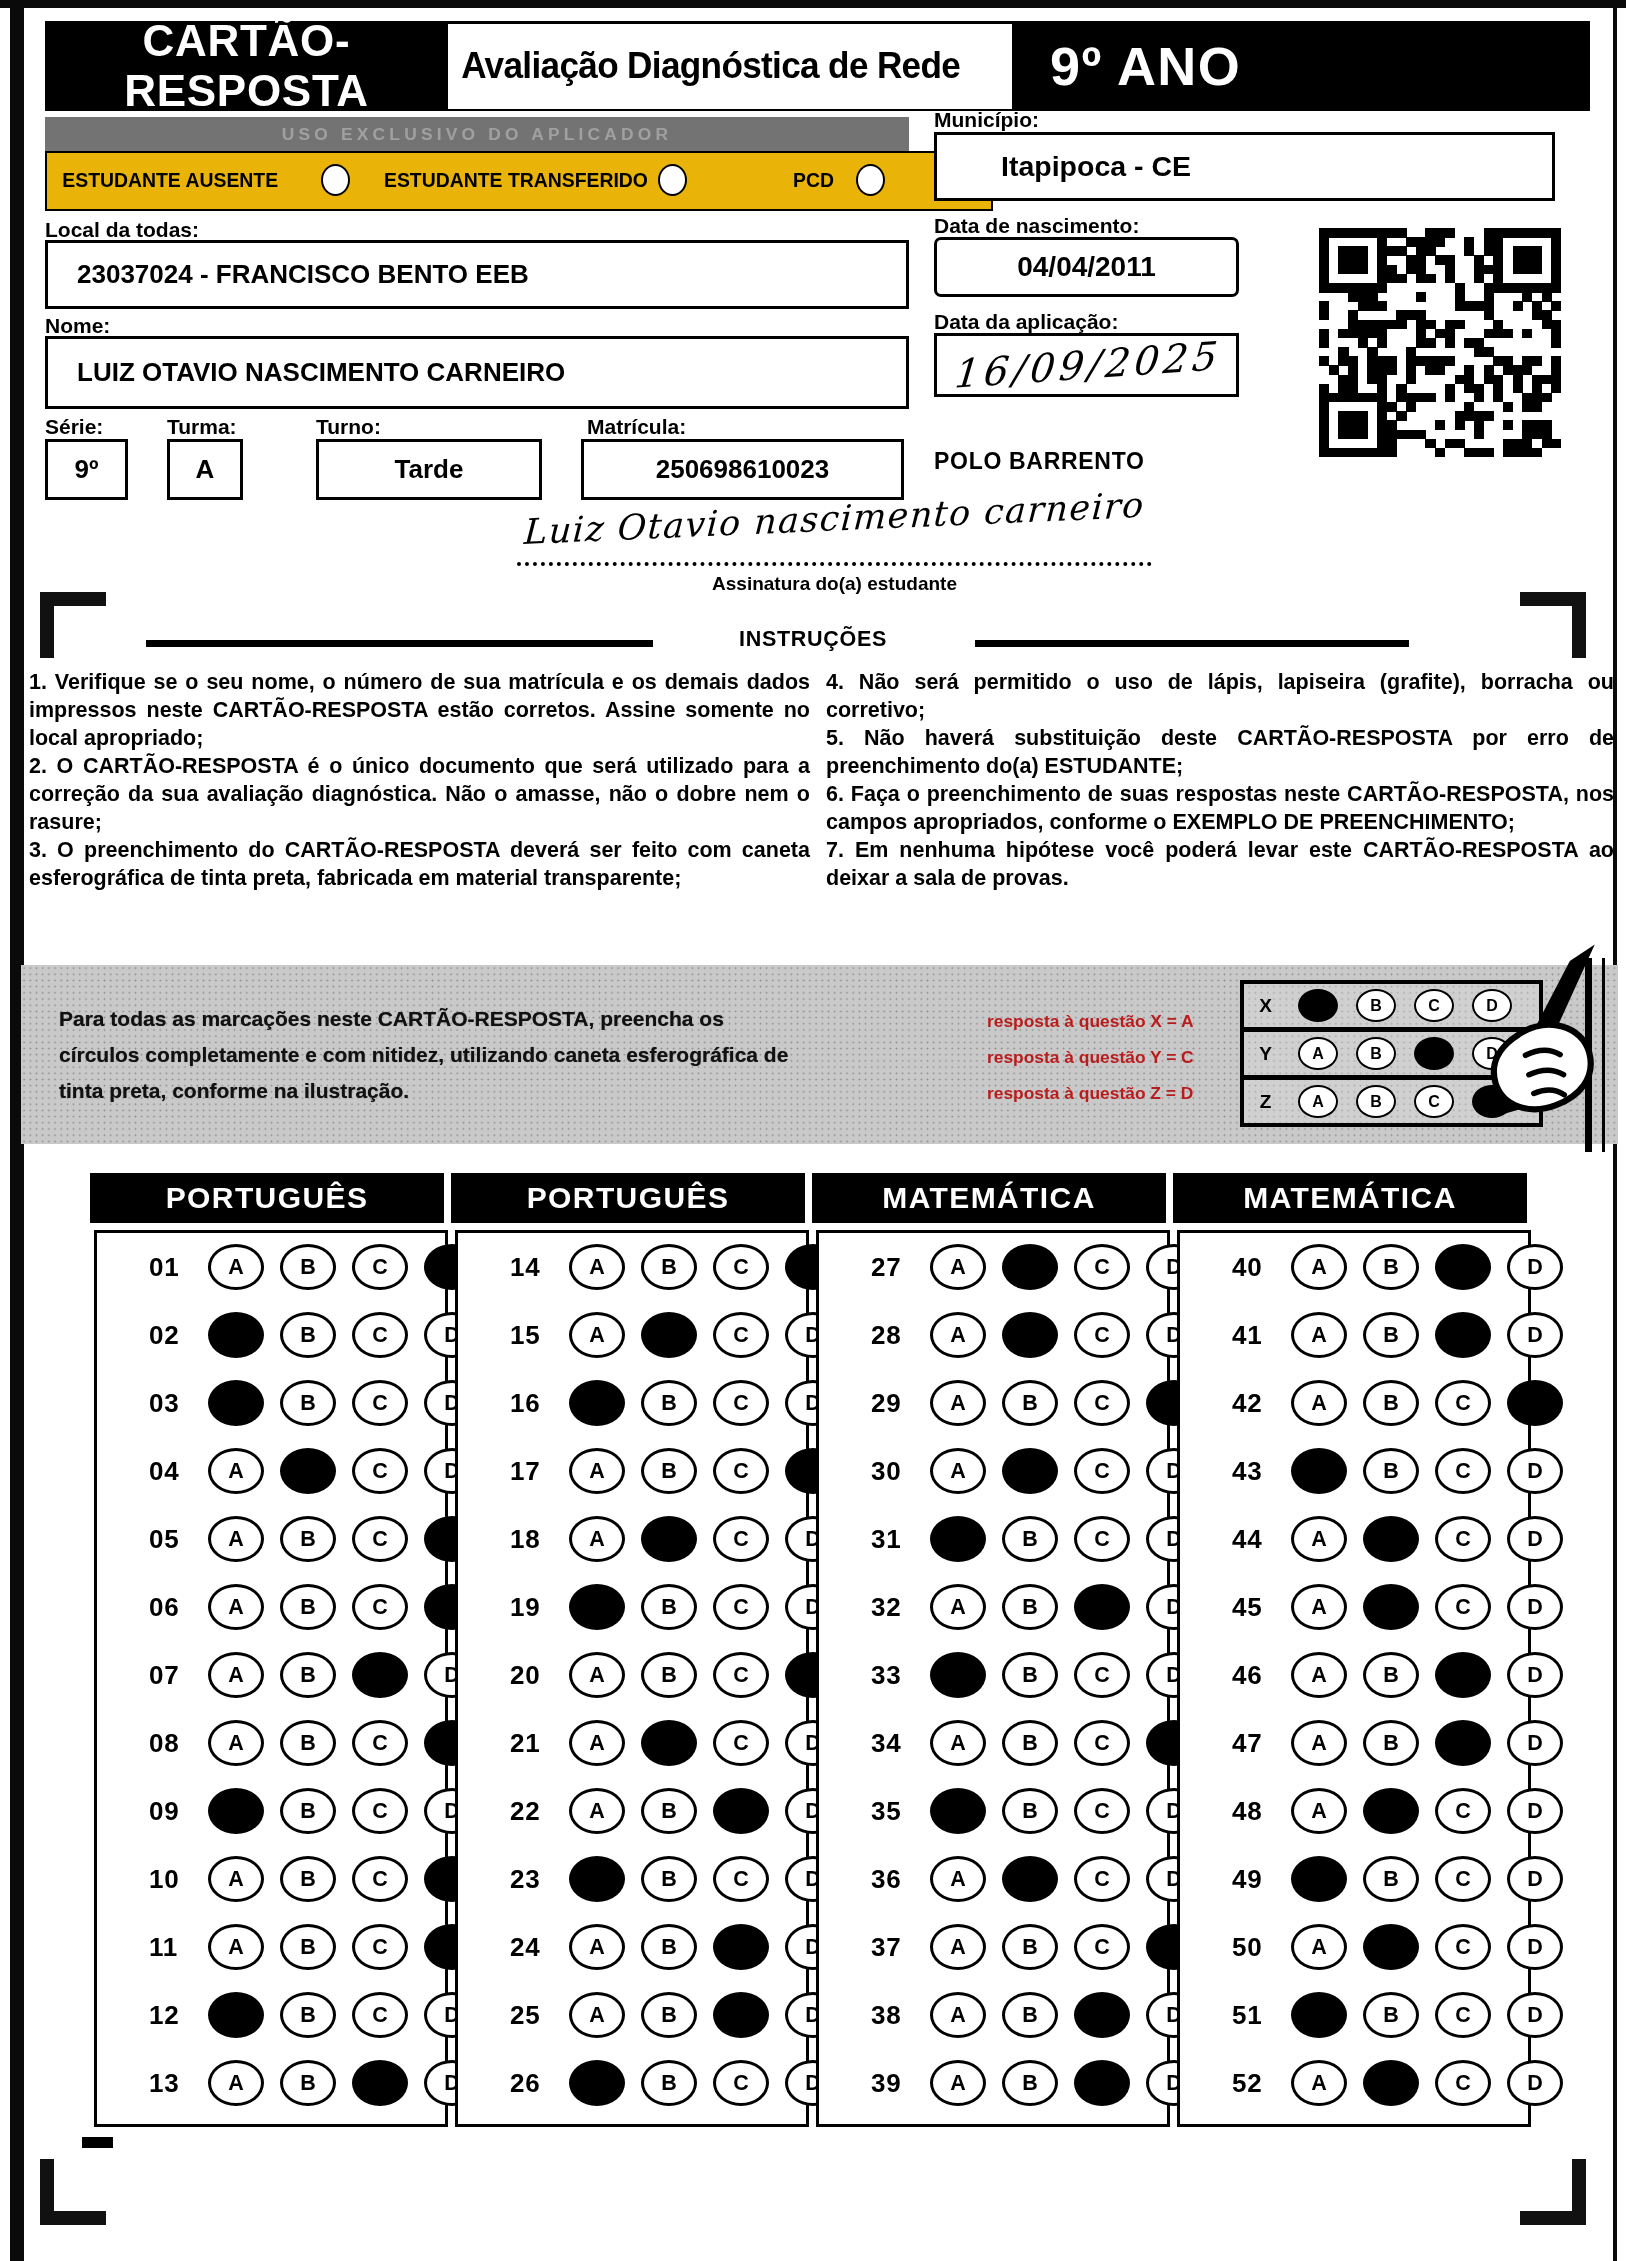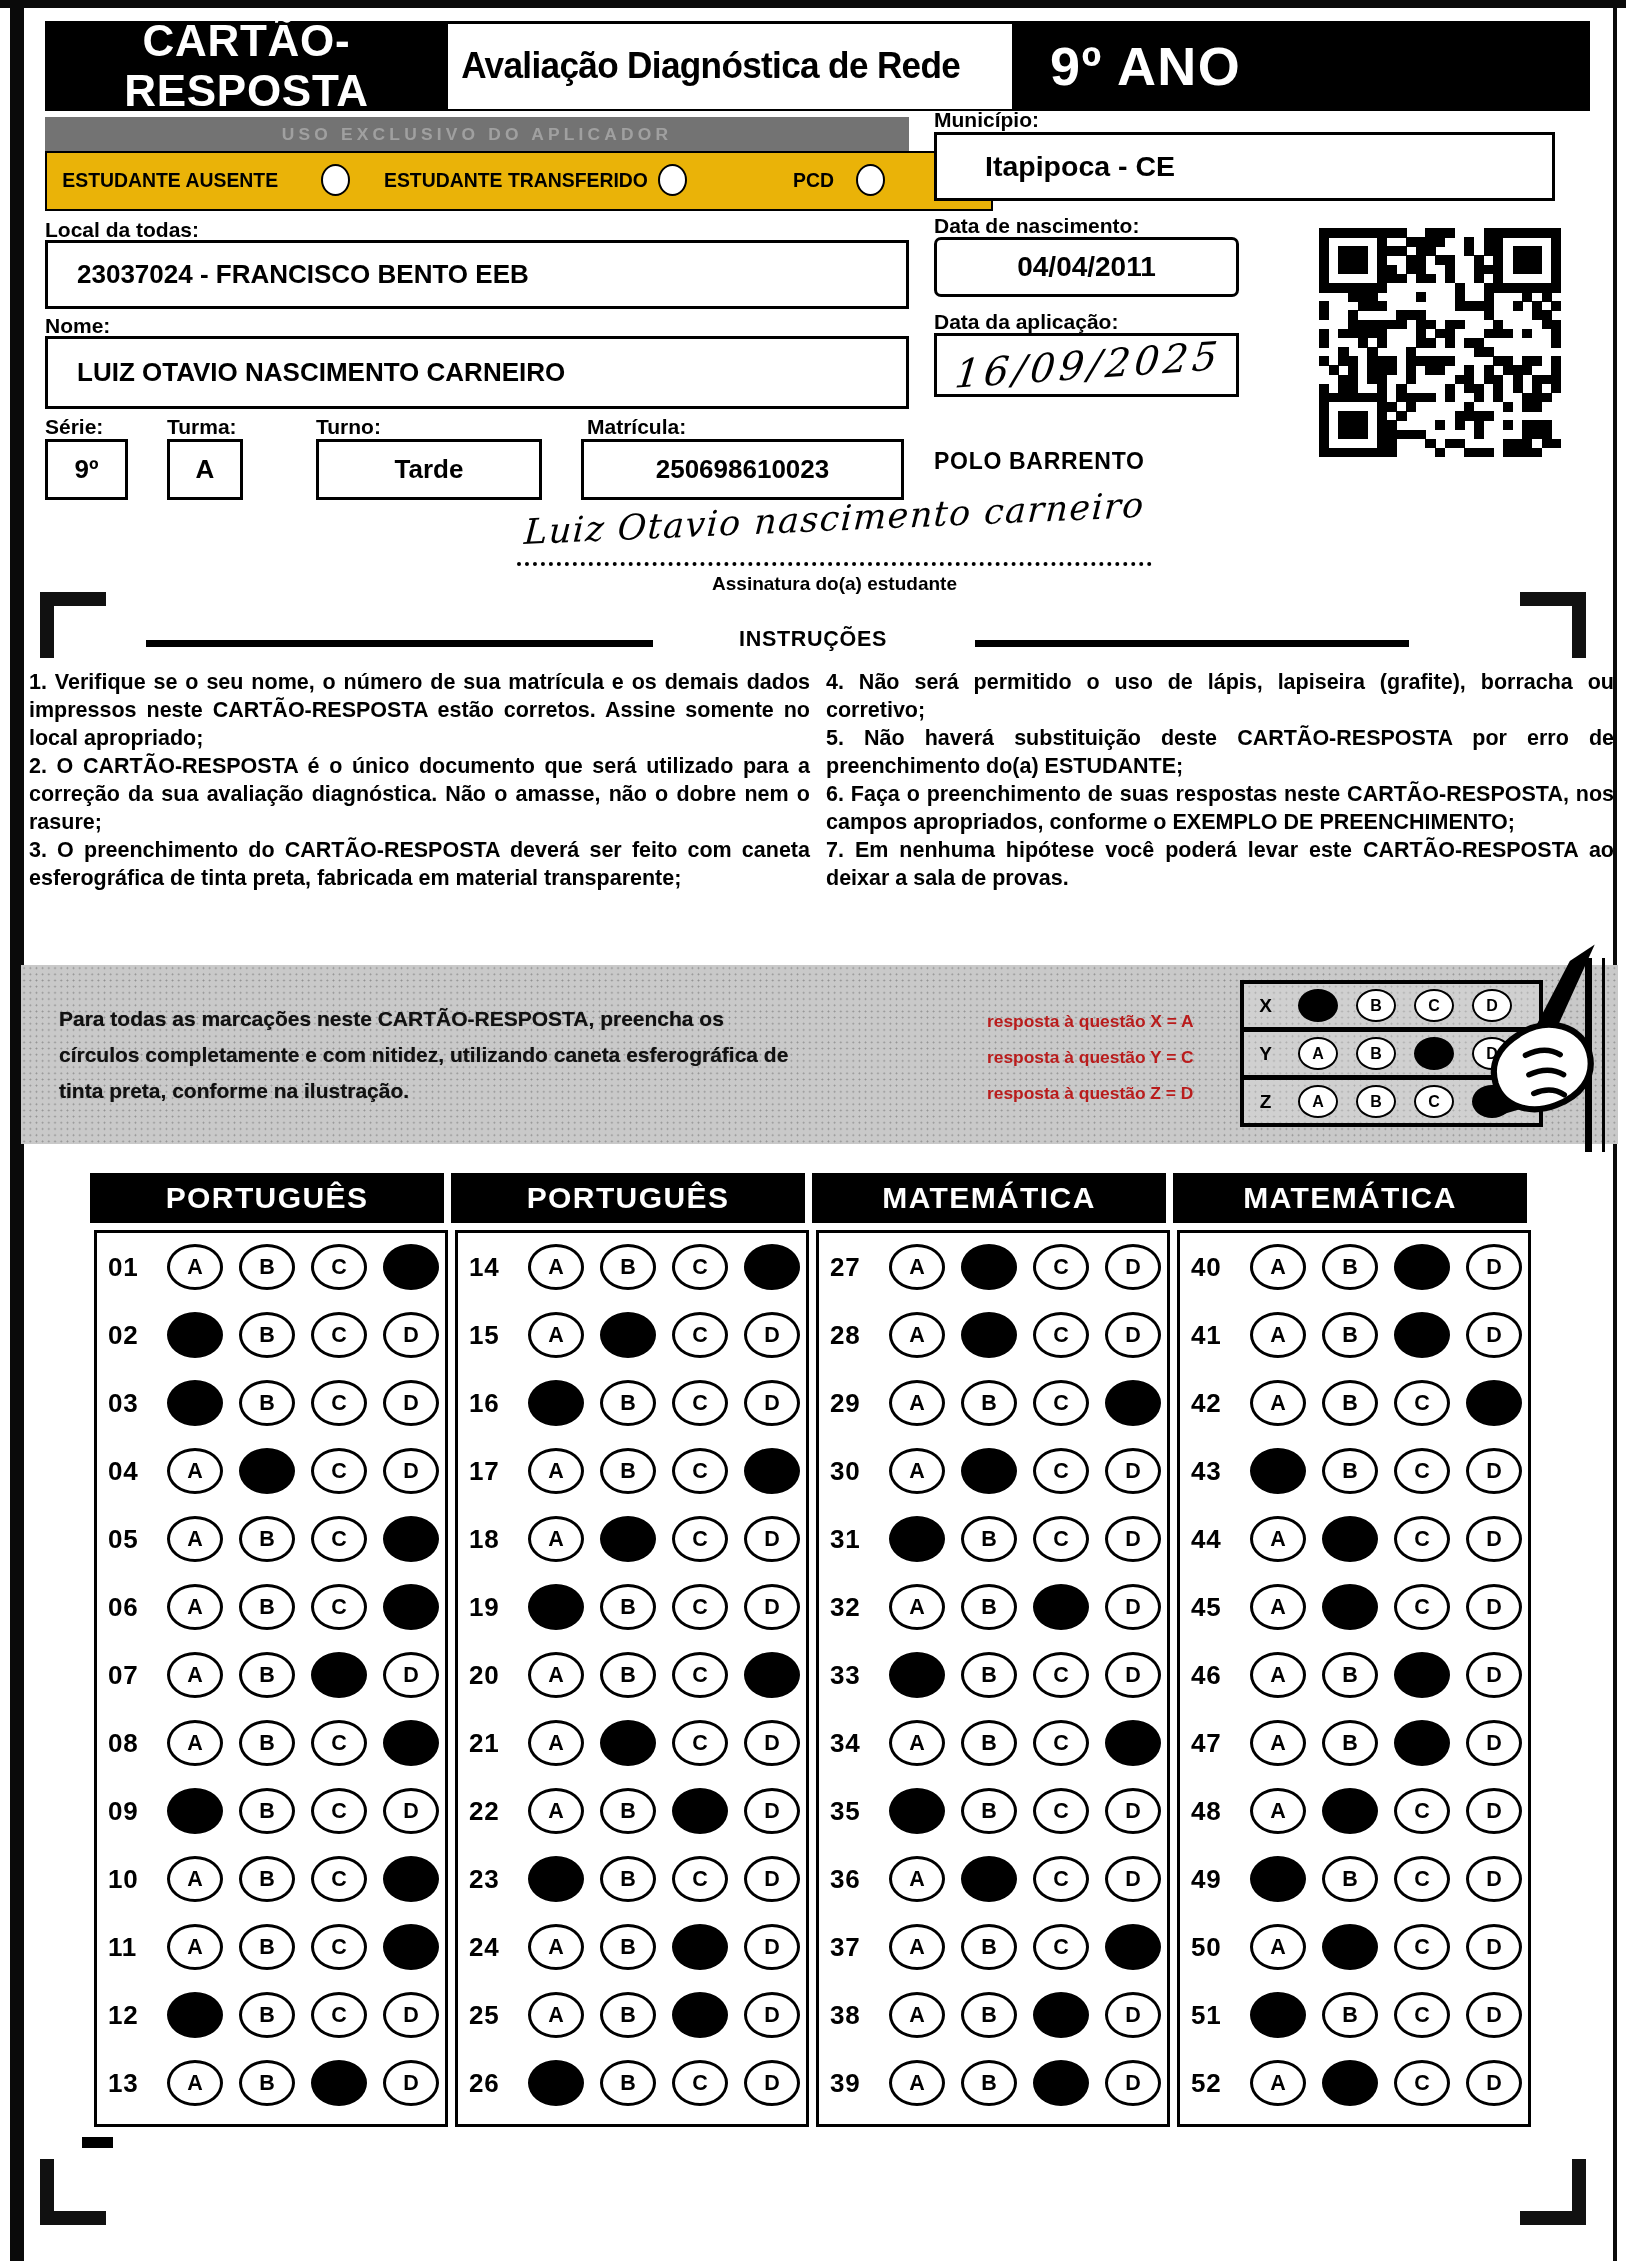--- a/index.html
+++ b/index.html
@@ -73,21 +73,21 @@
       display:flex;align-items:center;justify-content:center;font-size:16px;font-weight:bold;box-sizing:border-box;flex:0 0 auto;}
   .ex-bubble.filled{background:#000;}
   .edge-line-a{left:1585px;top:958px;width:7px;height:194px;background:#000;}
   .edge-line-b{left:1602px;top:958px;width:2.8px;height:194px;background:#000;}
   .hand-illu{left:1416px;top:943px;width:194px;height:208px;pointer-events:none;}
 
   
   .ans-header{top:1173px;width:354px;height:50px;background:#000;color:#fff;display:flex;align-items:center;justify-content:center;
       font-size:30px;font-weight:bold;letter-spacing:1.4px;}
   .ans-box{top:1230px;width:354px;height:897px;border:3.5px solid #000;background:#fff;}
-  .q-row{display:flex;align-items:center;height:68px;padding-left:11px;gap:16px;}
+  .q-row{display:flex;align-items:center;height:68px;padding-left:11px;gap:16px;margin-left:41px;}
   .q-num{width:43px;font-size:26px;font-weight:bold;letter-spacing:0.7px;flex:0 0 auto;}
   .bubble{width:56px;height:46px;border:3.5px solid #000;border-radius:50%;background:#fff;
       display:flex;align-items:center;justify-content:center;font-size:21.5px;font-weight:bold;box-sizing:border-box;flex:0 0 auto;}
   .bubble.filled{background:#000;}
 </style>
 </head>
 <body>
 
 <div id="page">
 
@@ -137,21 +137,21 @@
   </div>
   <div class="abs field-box" style="left:316px;top:439px;width:226px;height:61px;justify-content:center;">
     <span class="field-value">Tarde</span>
   </div>
   <div class="abs field-box" style="left:581px;top:439px;width:323px;height:61px;justify-content:center;">
     <span class="field-value">250698610023</span>
   </div>
 
   <div class="abs field-label" style="left:934px;top:108px;">Município:</div>
   <div class="abs field-box" style="left:934px;top:132px;width:621px;height:69px;">
-    <span class="field-value" style="padding-left:48px;font-size:28.5px;">Itapipoca - CE</span>
+    <span class="field-value" style="padding-left:64px;font-size:28.5px;">Itapipoca - CE</span>
   </div>
 
   <div class="abs field-label" style="left:934px;top:214px;">Data de nascimento:</div>
   <div class="abs field-box" style="left:934px;top:237px;width:305px;height:60px;justify-content:center;border-radius:7px;">
     <span class="field-value" style="font-size:28px;">04/04/2011</span>
   </div>
 
   <div class="abs field-label" style="left:934px;top:310px;">Data da aplicação:</div>
   <div class="abs field-box" style="left:934px;top:333px;width:305px;height:64px;">
     <span style="font-family:'DejaVu Serif',serif;font-style:italic;font-size:39px;padding-left:18px;transform:rotate(-4deg) skewX(-10deg);letter-spacing:4.2px;">16/09/2025</span>

